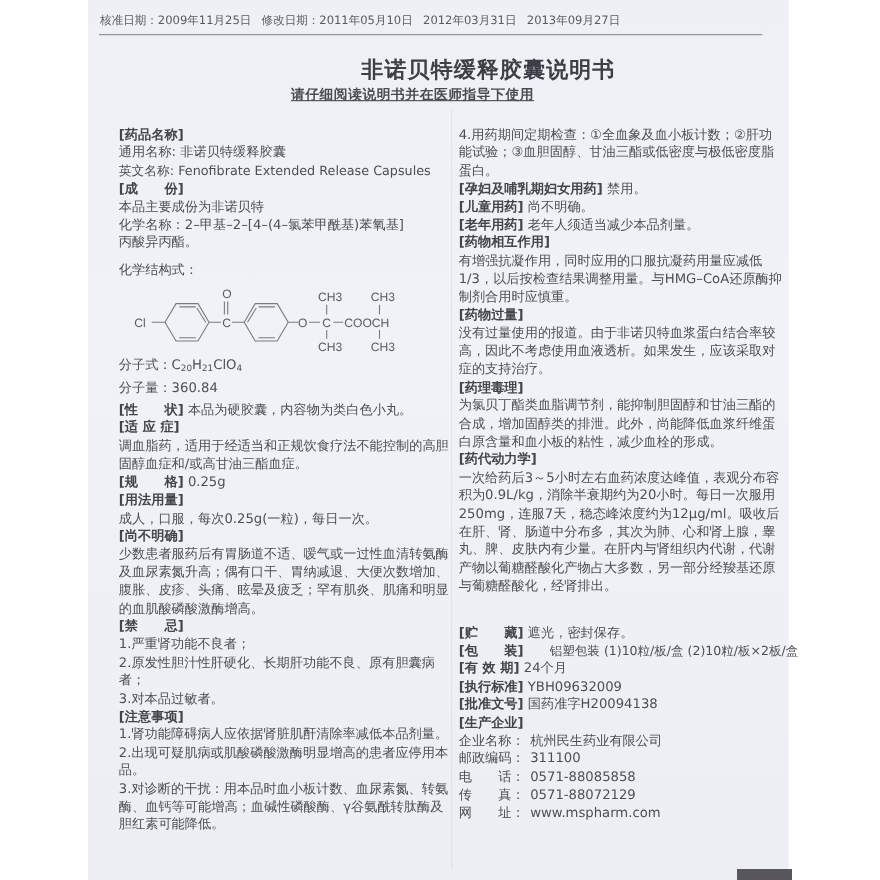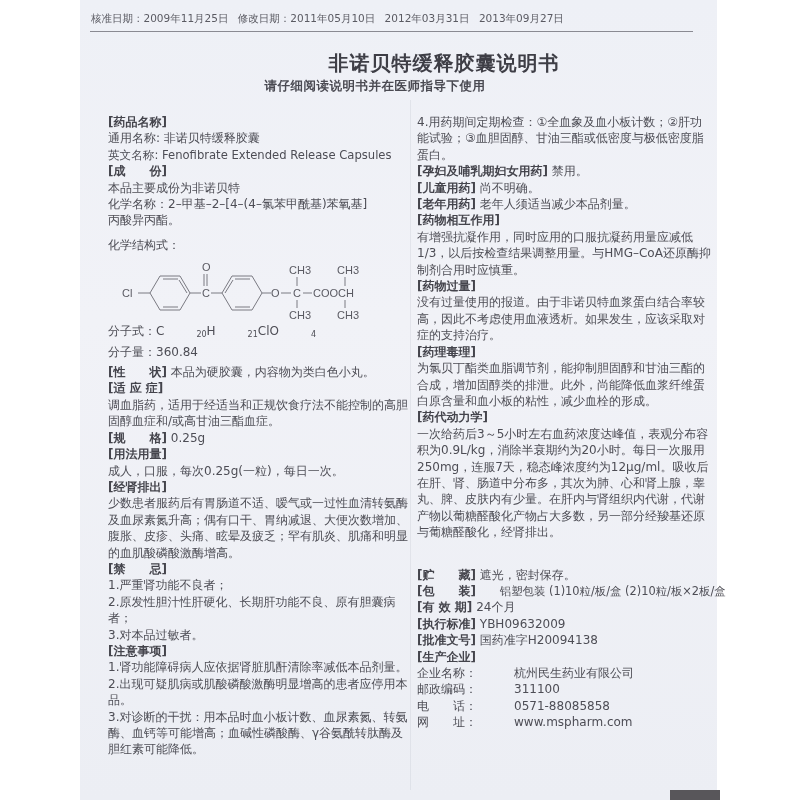--- a/index.html
+++ b/index.html
@@ -25,38 +25,38 @@
     .dates span { margin-right: 6px; }
     .rule {
       position: absolute; left: 90px; top: 31px; width: 603px; height: 1px; background: #8a8a92;
     }
     .title {
       position: absolute; left: 0; width: 800px; top: 50px; text-align: center;
       font-size: 20px; font-weight: bold; color: #3e3e46; letter-spacing: 1px; padding-left: 44px;
     }
     .subtitle {
       position: absolute; left: 0; width: 750px; top: 78px; text-align: center;
-      font-size: 12.5px; font-weight: bold; color: #4a4a52; letter-spacing: 0.5px;
+      font-size: 12.5px; font-weight: bold; color: #4a4a52; letter-spacing: 0.5px; text-decoration: underline;
     }
     .col {
       position: absolute; top: 114px; font-size: 12px; line-height: 16.4px; color: #4d4d55;
     }
     .col.left { left: 108px; width: 300px; }
     .col.right { left: 417px; width: 295px; }
     .col p { margin: 0; }
     .hd { font-weight: bold; color: #44444c; }
     .struct-wrap { margin: 4px 0 2px 0; height: 64px; position: relative; }
     .gap { height: 8px; }
     .gap-lg { height: 26px; }
-    .kv { display: flex; gap: 32px; }
+    .kv { display: flex; }
     .kv .k { width: 65px; flex: none; }
     .dark-tab {
       position: absolute; left: 670px; top: 790px; width: 50px; height: 10px; background: #58565a;
     }
-    sub { font-size: 8px; vertical-align: -2px; margin-left: 32px; }
+    sub { font-size: 8px; vertical-align: -2px; }
   </style>
 </head>
 <body>
 
 <div class="paper"></div>
 <div class="crease"></div>
 <div class="dark-tab"></div>
 
 <div class="dates">
   <span>核准日期：2009年11月25日</span>
@@ -128,21 +128,21 @@
     <span>分子式：</span><span>C</span><sub>20</sub><span>H</span><sub>21</sub><span>ClO</span><sub>4</sub>
   </p>
   <p>分子量：360.84</p>
   <div style="height:4px"></div>
   <p><span class="hd">[性　　状]</span> <span>本品为硬胶囊，内容物为类白色小丸。</span></p>
   <p class="hd">[适 应 症]</p>
   <p>调血脂药，适用于经适当和正规饮食疗法不能控制的高胆固醇血症和/或高甘油三酯血症。</p>
   <p><span class="hd">[规　　格]</span> <span>0.25g</span></p>
   <p class="hd">[用法用量]</p>
   <p>成人，口服，每次0.25g(一粒)，每日一次。</p>
-  <p class="hd">[经肾排出]</p>
+  <p class="hd">[尚不明确]</p>
   <p>少数患者服药后有胃肠道不适、嗳气或一过性血清转氨酶及血尿素氮升高；偶有口干、胃纳减退、大便次数增加、腹胀、皮疹、头痛、眩晕及疲乏；罕有肌炎、肌痛和明显的血肌酸磷酸激酶增高。</p>
   <p class="hd">[禁　　忌]</p>
   <p>1.严重肾功能不良者；</p>
   <p>2.原发性胆汁性肝硬化、长期肝功能不良、原有胆囊病者；</p>
   <p>3.对本品过敏者。</p>
   <p class="hd">[注意事项]</p>
   <p>1.肾功能障碍病人应依据肾脏肌酐清除率减低本品剂量。</p>
   <p>2.出现可疑肌病或肌酸磷酸激酶明显增高的患者应停用本品。</p>
   <p>3.对诊断的干扰：用本品时血小板计数、血尿素氮、转氨酶、血钙等可能增高；血碱性磷酸酶、γ谷氨酰转肽酶及胆红素可能降低。</p>
 </div>
@@ -173,16 +173,20 @@
     </div>
   <div class="kv">
       <span class="k">邮政编码：</span>
       <span>311100</span>
     </div>
   <div class="kv">
       <span class="k">电　　话：</span>
       <span>0571-88085858</span>
     </div>
   <div class="kv">
+      <span class="k">传　　真：</span>
+      <span>0571-88072129</span>
+    </div>
+  <div class="kv">
       <span class="k">网　　址：</span>
       <span>www.mspharm.com</span>
     </div>
 </div>
 
 </body></html>

